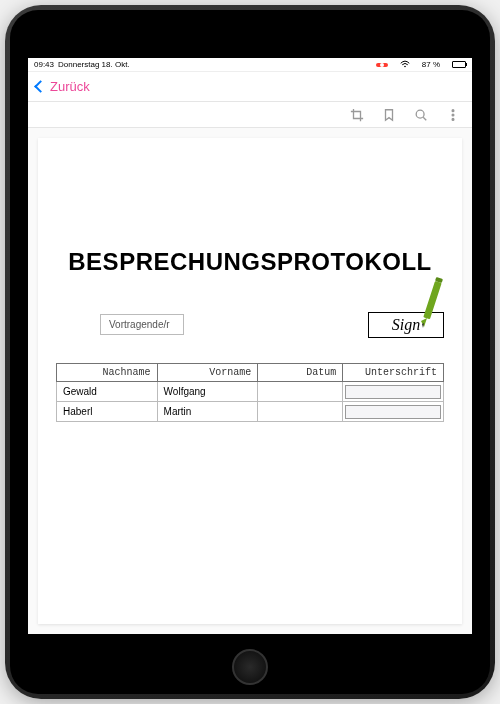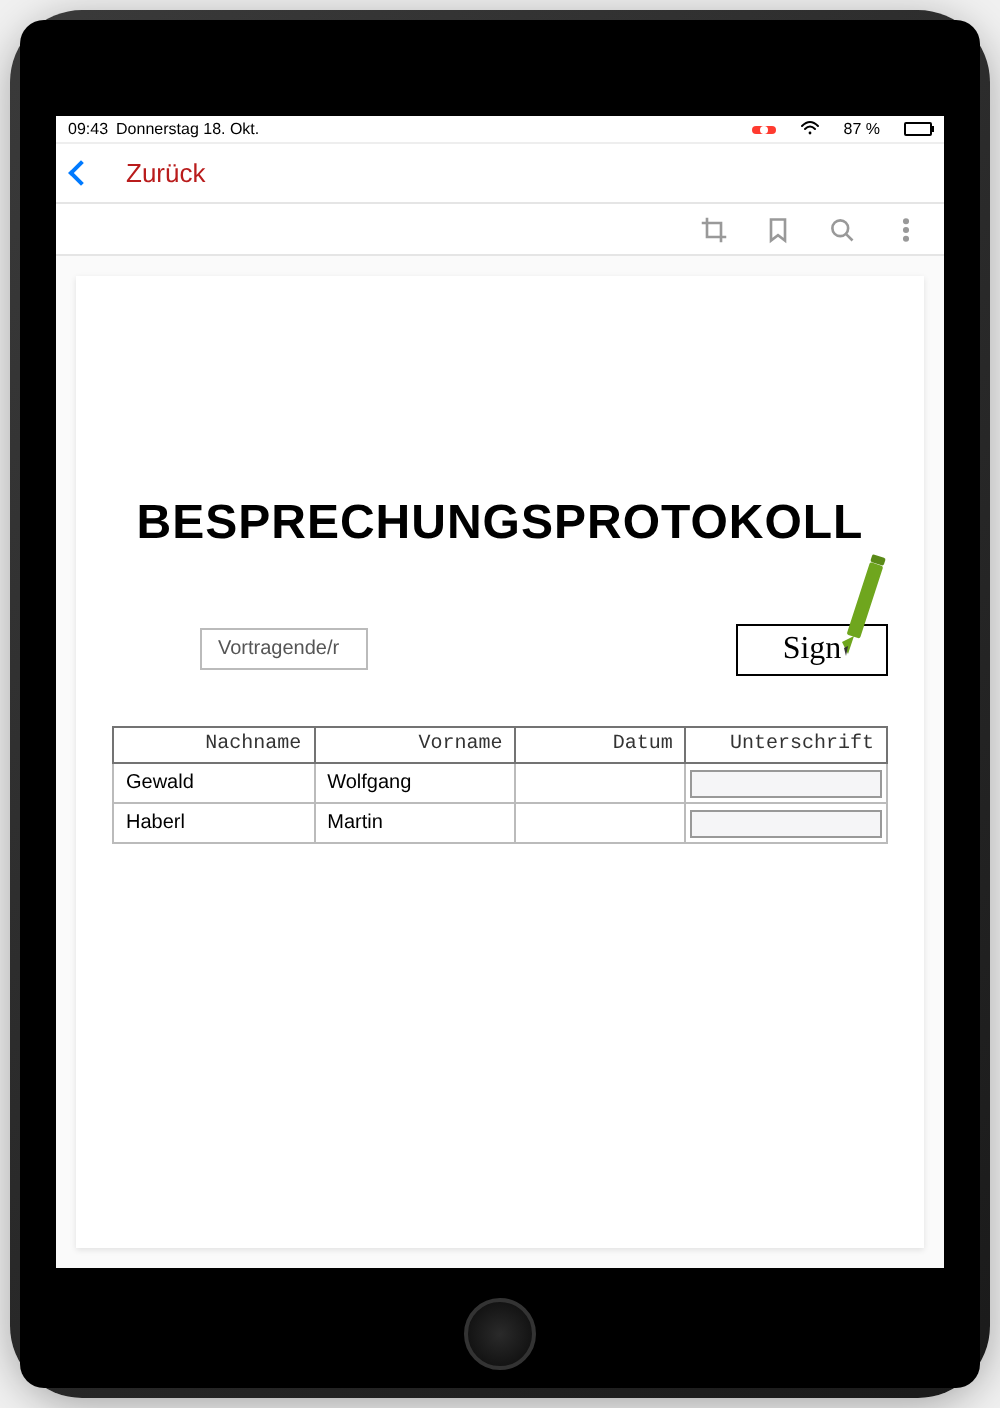--- a/index.html
+++ b/index.html
@@ -18,21 +18,21 @@
     background: linear-gradient(135deg, #3a3a3a, #1a1a1a);
     border-radius: 36px;
     padding: 5px;
     box-shadow: 0 4px 20px rgba(0,0,0,0.3);
     position: relative;
   }
   .tablet-inner {
     width: 100%;
     height: 100%;
     background: #000;
-    border-radius: 12px;
+    border-radius: 28px;
     padding: 48px 18px 60px 18px;
     position: relative;
   }
   .camera {
     position: absolute;
     top: 22px;
     left: 50%;
     transform: translateX(-50%);
     width: 9px;
     height: 9px;
@@ -105,23 +105,23 @@
   .nav-bar {
     height: 30px;
     display: flex;
     align-items: center;
     padding: 0 8px;
     border-bottom: 1px solid #e5e5e5;
   }
   .back-btn {
     display: flex;
     align-items: center;
-    color: #b91c1c;
+    color: #ec4899;
     font-size: 13px;
-    gap: 18px;
+    gap: 5px;
     cursor: pointer;
   }
   .chevron-left {
     width: 9px;
     height: 9px;
     border-left: 2px solid #007aff;
     border-bottom: 2px solid #007aff;
     transform: rotate(45deg);
   }
   .toolbar {
@@ -192,20 +192,21 @@
     top: -2px;
     width: 76px;
     height: 26px;
     border: 1.5px solid #000;
     background: #fff;
     display: flex;
     align-items: center;
     justify-content: center;
     font-family: 'Brush Script MT', cursive;
     font-size: 16px;
+    font-style: italic;
     cursor: pointer;
   }
   .pen {
     position: absolute;
     right: -6px;
     top: -38px;
     pointer-events: none;
   }
   .attendee-table {
     width: 100%;

